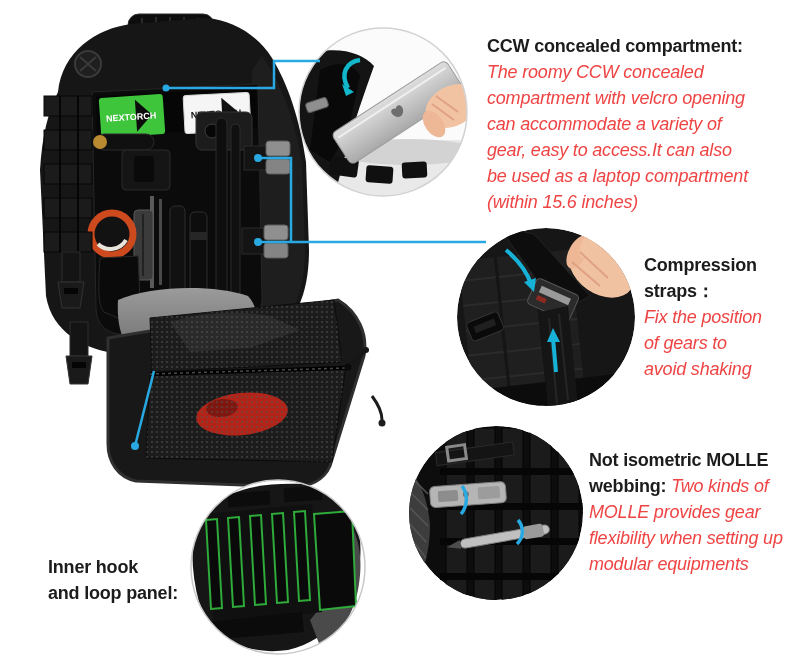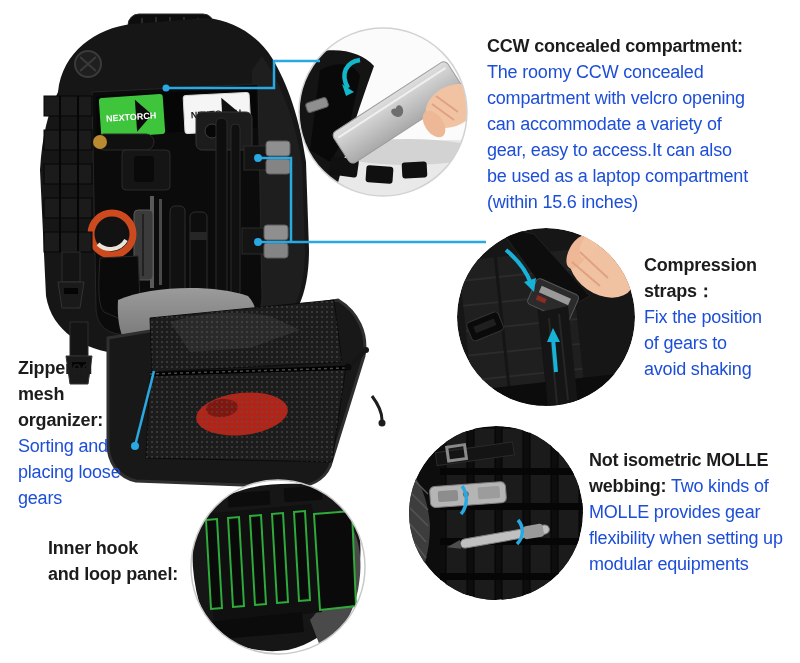--- a/index.html
+++ b/index.html
@@ -18,30 +18,31 @@
     line-height:26px;
     letter-spacing:-0.2px;
   }
   .callout .t{
     font-weight:bold;
     color:#1c1c1c;
     white-space:pre-line;
   }
   .callout .b{
     font-weight:normal;
-    color:#1d4ed8;
+    color:#ef4444;
     white-space:pre-line;
+    font-style:italic;
   }
   .callout.inline .t,
   .callout.inline .b{display:inline;white-space:normal;}
   .ccw-text{left:487px;top:33px;width:305px;}
   .compression-text{left:644px;top:252px;width:160px;}
   .molle-text{left:589px;top:447px;width:220px;}
   .mesh-text{left:18px;top:355px;width:152px;}
-  .hook-text{left:48px;top:535px;width:178px;}
+  .hook-text{left:48px;top:554px;width:178px;}
 </style>
 </head>
 <body>
 
 <div class="stage">
 
 <svg class="layer" width="800" height="663" viewBox="0 0 800 663">
   <defs>
     <clipPath id="ccwClip">
           <circle cx="383" cy="112" r="84"></circle>
@@ -375,27 +376,19 @@
   <div class="b">Fix the position
 of gears to
 avoid shaking</div>
 </div>
 
 <div class="callout inline molle-text">
   <span class="t">Not isometric MOLLE webbing:</span>
   <span class="b">Two kinds of MOLLE provides gear flexibility when setting up modular equipments</span>
 </div>
 
-<div class="callout mesh-text">
-  <div class="t">Zippered
-mesh
-organizer:</div>
-  <div class="b">Sorting and
-placing loose
-gears</div>
-</div>
 
 <div class="callout hook-text">
   <div class="t">Inner hook
 and loop panel:</div>
 </div>
 
 </div>
 
 </body></html>

